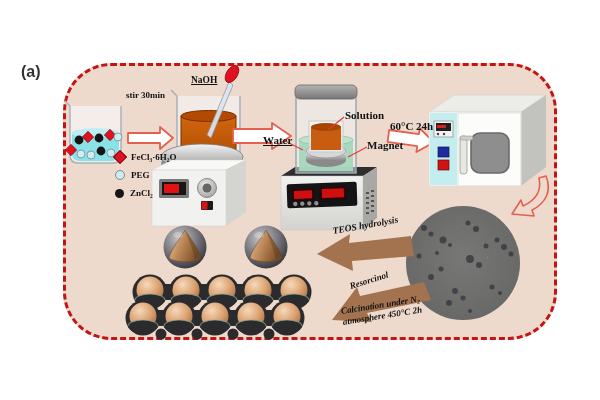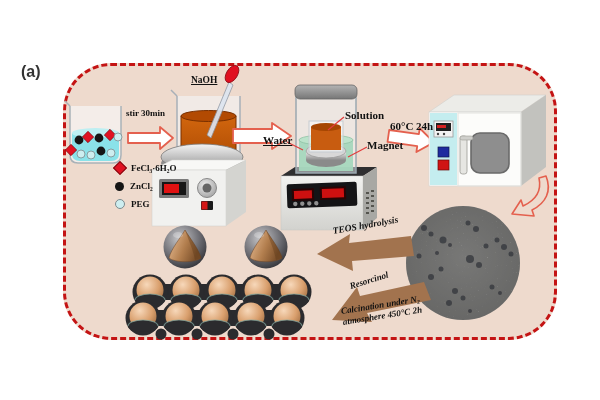--- a/index.html
+++ b/index.html
@@ -9,21 +9,21 @@
           font-size:16px;color:#333;}
   #boundary{position:absolute;left:63px;top:63px;width:488px;height:271px;
           border:3px dashed var(--c-border-red,#c41414);border-radius:48px;
           background:var(--c-panel-bg,#eedacd);}
   svg.scene{position:absolute;left:0;top:0;}
   .lbl{position:absolute;font-weight:bold;color:var(--c-text,#111);white-space:nowrap;line-height:1.25;}
   .lbl.s9{font-size:9px;}  .lbl.s85{font-size:11px;} .lbl.s95{font-size:9.5px;}
   #lbl-teos{transform:rotate(-10deg);transform-origin:left center;font-style:italic;}
   #lbl-resorcinol{transform:rotate(-17deg);transform-origin:left center;font-style:italic;}
   #lbl-calcination{transform:rotate(-9deg);transform-origin:left center;font-style:italic;}
-  #legend{position:absolute;left:67px;top:159px;padding-left:48px;}
+  #legend{position:absolute;left:67px;top:148px;padding-left:48px;}
   .legend-row{display:flex;align-items:center;height:18px;}
   .legend-row .sym{display:inline-block;margin-right:6px;flex:0 0 auto;}
   .sym-diamond{width:8px;height:8px;background:#e01222;transform:rotate(45deg);border:1px solid #7a0a10;}
   .sym-black{width:9px;height:9px;border-radius:50%;background:#151515;}
   .sym-open{width:8px;height:8px;border-radius:50%;background:#cdeef0;border:1px solid #7b8a8e;}
   .legend-row .txt{font-size:9px;font-weight:bold;color:var(--c-text,#111);}
 </style>
 </head>
 <body>
 
@@ -301,40 +301,40 @@
         <use href="#pcell" x="294" y="292"></use>
       <use href="#pcell" x="143" y="318"></use>
         <use href="#pcell" x="179" y="318"></use>
         <use href="#pcell" x="215" y="318"></use>
       <use href="#pcell" x="251" y="318"></use>
         <use href="#pcell" x="287" y="318"></use>
     </g>
   </svg>
 
   <div class="lbl s95" style="left:191px;top:75px;text-decoration:underline;" id="lbl-naoh">NaOH</div>
-  <div class="lbl s9" style="left:126px;top:108px;">stir 30min</div>
+  <div class="lbl s9" style="left:126px;top:90px;">stir 30min</div>
   <div class="lbl s85" style="left:345px;top:109px;">Solution</div>
   <div class="lbl s85" style="left:263px;top:134px;text-decoration:underline;">Water</div>
   <div class="lbl s85" style="left:367px;top:139px;">Magnet</div>
   <div class="lbl s85" style="left:390px;top:120px;">60°C 24h</div>
   <div class="lbl s95" id="lbl-teos" style="left:333px;top:226px;">TEOS hydrolysis</div>
   <div class="lbl s9" id="lbl-resorcinol" style="left:350px;top:281px;">Resorcinol</div>
   <div class="lbl s9" id="lbl-calcination" style="left:342px;top:306px;">
     <div>Calcination under N₂</div>
     <div>atmosphere 450°C 2h</div>
   </div>
 
   <div id="legend">
     <div class="legend-row">
       <span class="sym sym-diamond"></span>
       <span class="txt">FeCl₃·6H₂O</span>
     </div>
     <div class="legend-row">
+      <span class="sym sym-open"></span>
+      <span class="txt">PEG</span>
+    </div>
+    <div class="legend-row">
       <span class="sym sym-black"></span>
       <span class="txt">ZnCl₂</span>
     </div>
-    <div class="legend-row">
-      <span class="sym sym-open"></span>
-      <span class="txt">PEG</span>
-    </div>
   </div>
 
 </div>
 
 </body></html>

